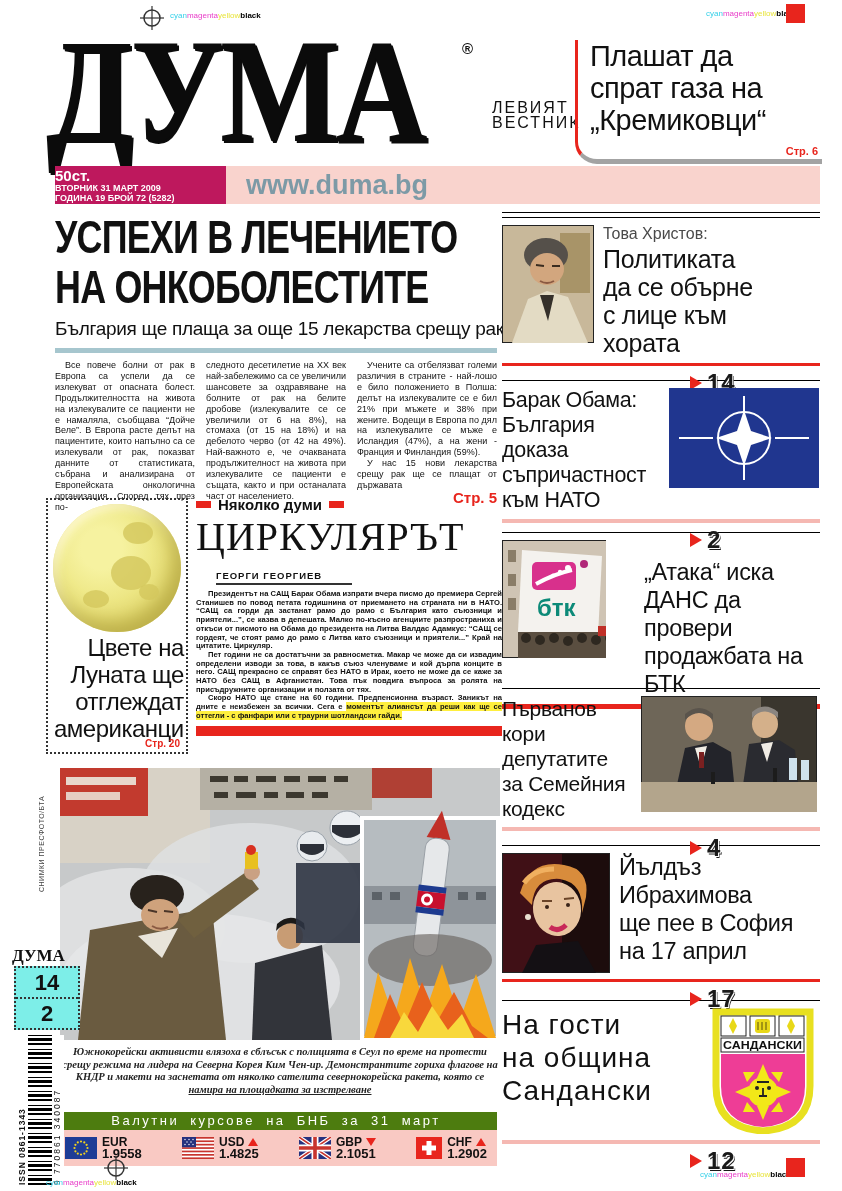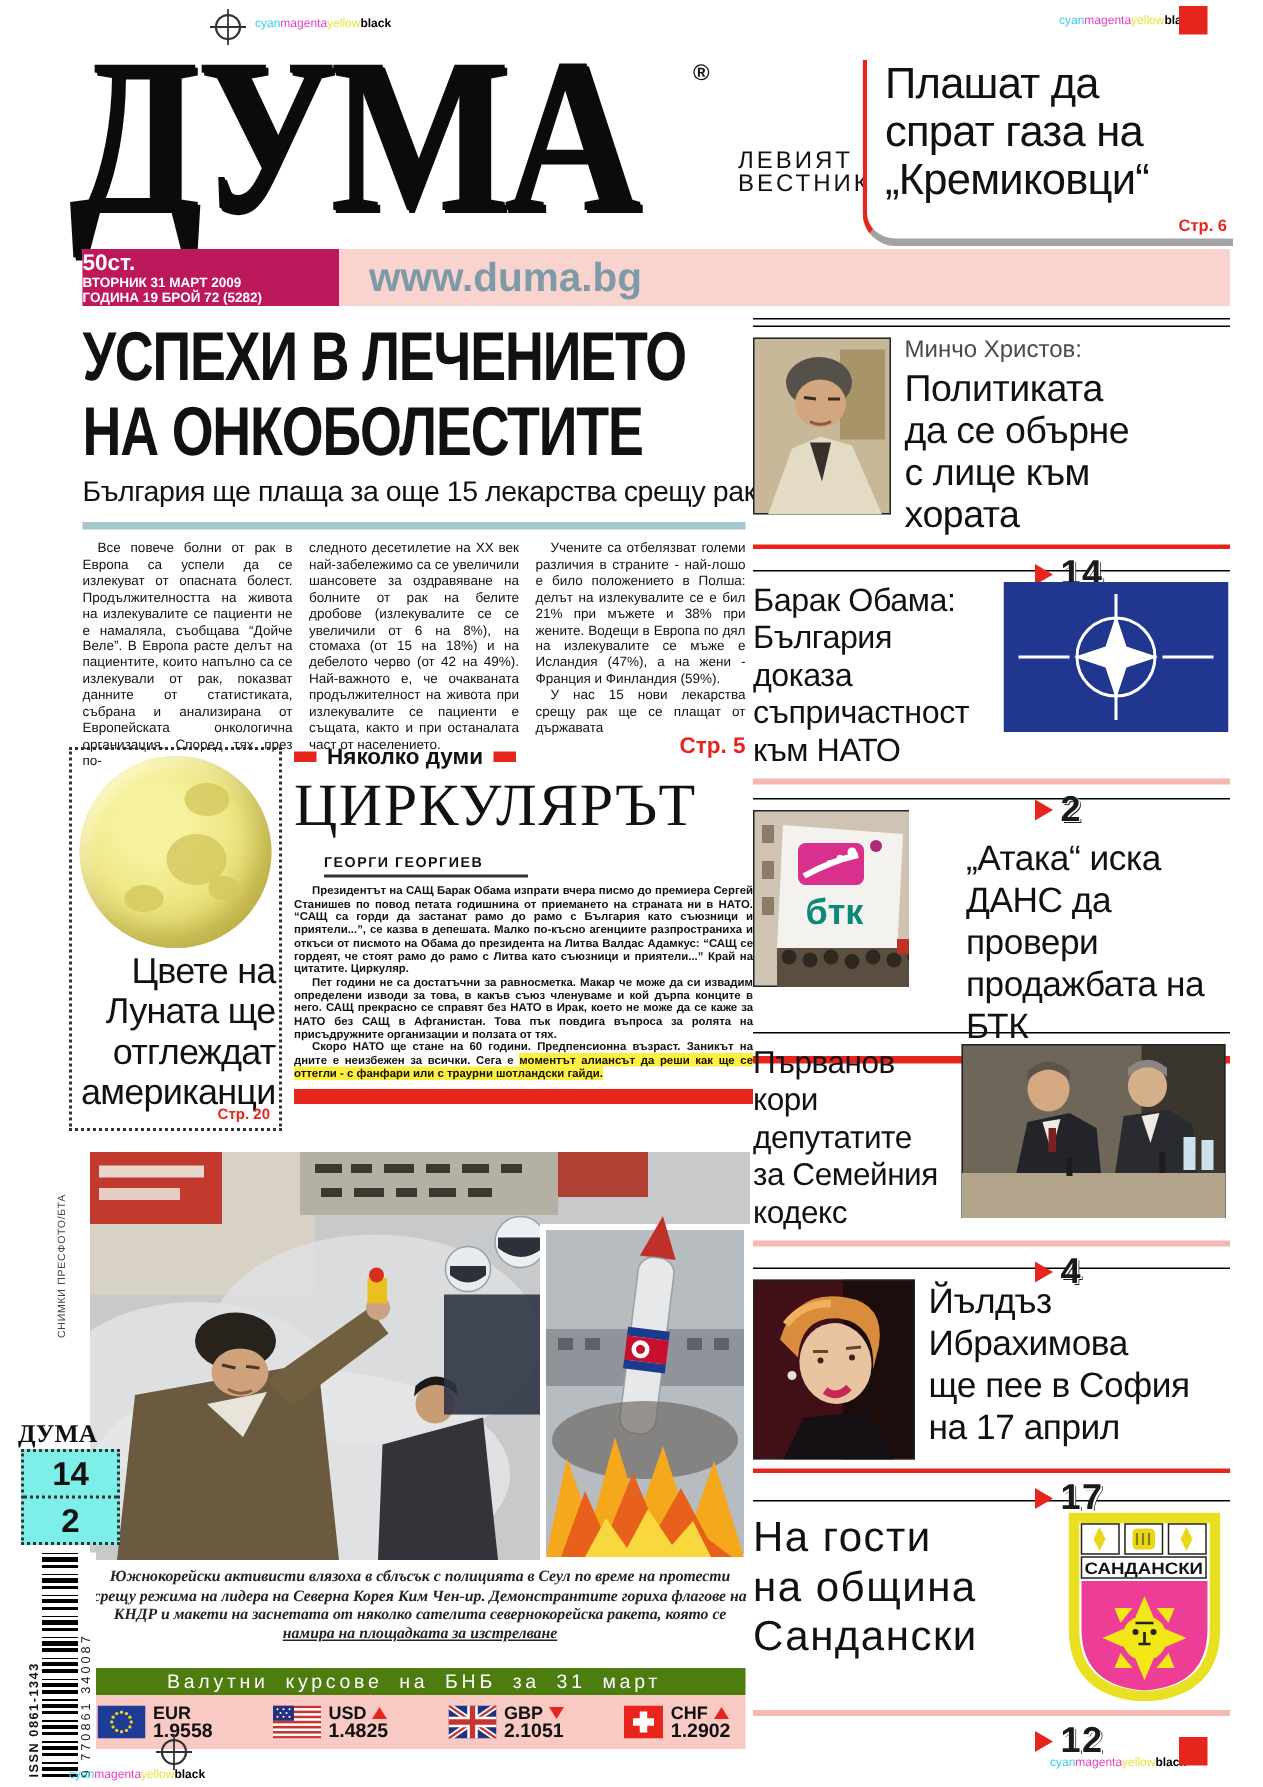--- a/index.html
+++ b/index.html
@@ -358,21 +358,21 @@
           <rect width="92" height="118" fill="none" stroke="#222" stroke-width="2"></rect>
           <rect x="58" y="8" width="30" height="60" fill="#a89468"></rect>
           <ellipse cx="44" cy="30" rx="22" ry="17" fill="#55504a"></ellipse>
           <ellipse cx="45" cy="44" rx="17" ry="16" fill="#d2a67e"></ellipse>
           <path d="M34,40 l8,1 M50,41 l8,0" stroke="#3a2c20" stroke-width="2"></path>
           <path d="M38,56 q7,4 14,0" stroke="#8a5a42" stroke-width="2" fill="none"></path>
           <path d="M10,118 L26,74 L45,66 L66,72 L86,118 Z" fill="#e3dbc4"></path>
           <path d="M38,70 L52,70 L46,96 Z" fill="#35302a"></path>
         </svg>
       <div>
-        <div class="sb-kicker">Минчо Христов:</div>
+        <div class="sb-kicker">Това Христов:</div>
         <div class="sb-title pre" style="font-size:25px;line-height:28px;">Политиката
 да се обърне
 с лице към
 хората</div>
       </div>
     </div>
     <div class="sb-rule" style="height:3px;background:#e8251d;"></div>
     <div class="sb-marker">
         <span class="tri"></span>
         <span class="pg">14</span>

